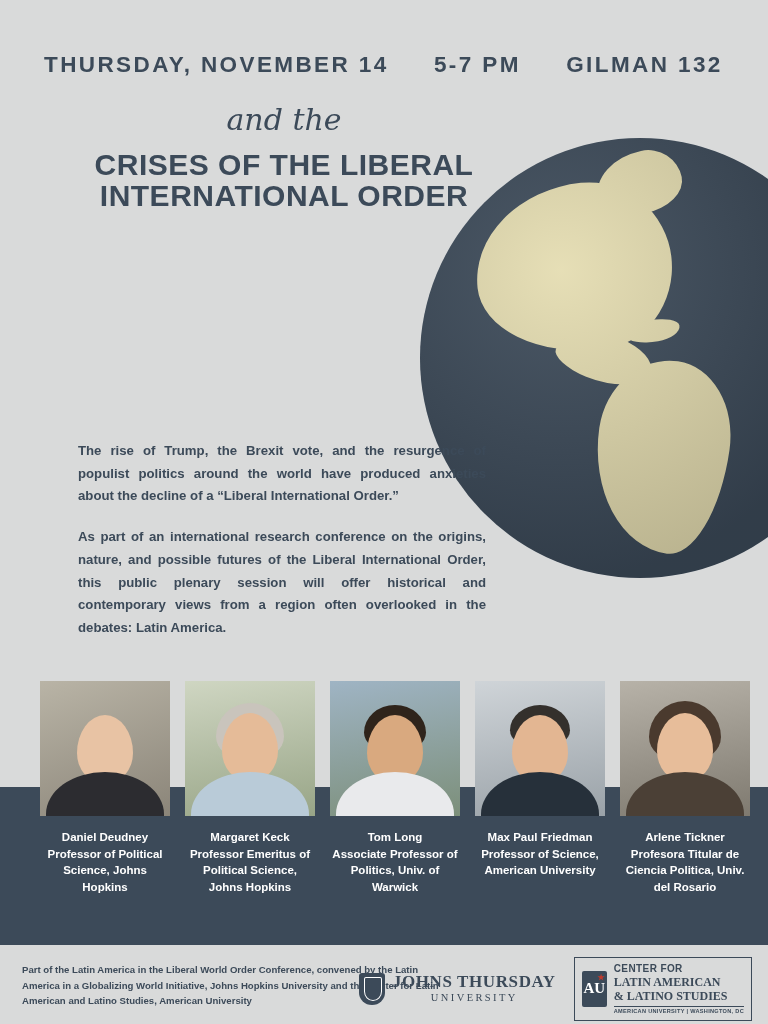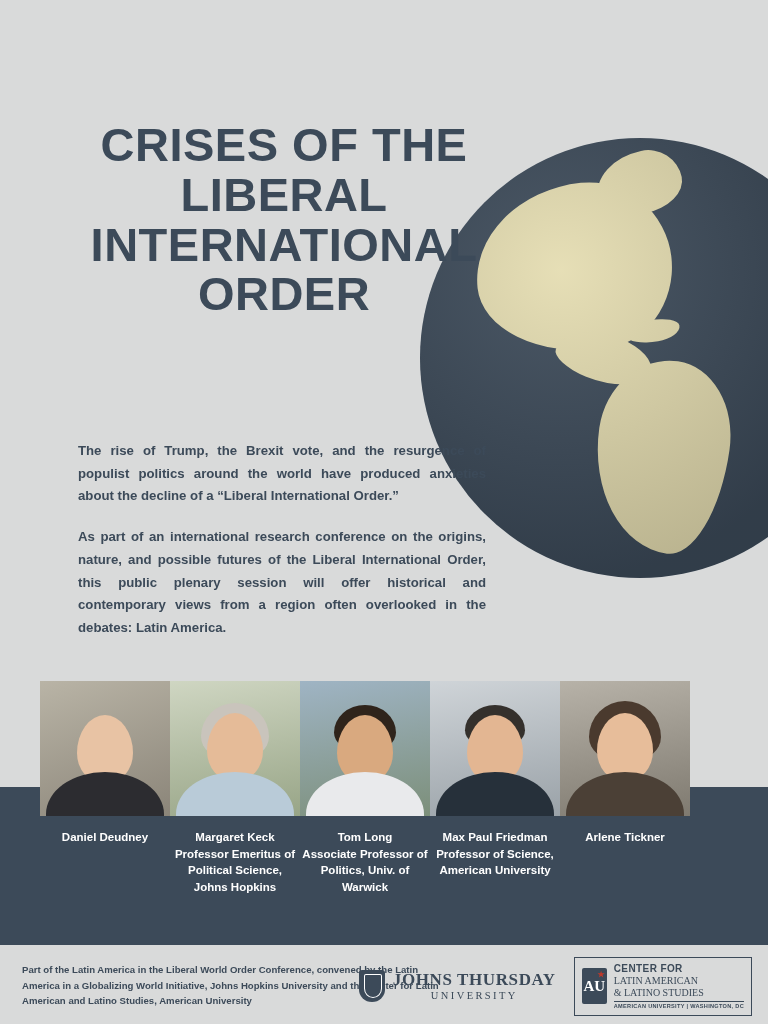--- a/index.html
+++ b/index.html
@@ -106,25 +106,25 @@
   }
   .title-script {
     font-family: "DejaVu Serif", serif;
     font-style: italic;
     font-size: 30px;
     line-height: 1.35;
     margin-top: 2px;
     margin-left: 8px;
   }
   .title-line-2 {
-    font-size: 47px;
+    font-size: 30px;
     font-weight: 800;
     line-height: 1.06;
     letter-spacing: 0.5px;
-    margin-top: 22px;
+    margin-top: 8px;
     margin-left: 8px;
   }
 
   
   .body-copy {
     position: absolute;
     left: 78px;
     top: 440px;
     width: 424px;
     color: #3c4a59;
@@ -146,20 +146,21 @@
     background: #3c4a59;
   }
 
   
   .speakers {
     position: absolute;
     left: 40px;
     top: 681px;
     width: 696px;
     display: flex;
+    gap: 15px;
   }
   .speaker {
     width: 130px;
     text-align: center;
   }
   .portrait {
     width: 130px;
     height: 135px;
     overflow: hidden;
     position: relative;
@@ -293,22 +294,22 @@
   }
   .clals-text .c1 {
     font-size: 10px;
     font-weight: bold;
     letter-spacing: 0.4px;
     color: #3c4a59;
     line-height: 1.3;
   }
   .clals-text .c2 {
     font-family: "Liberation Serif", serif;
-    font-size: 10px;
-    font-weight: normal;
+    font-size: 12px;
+    font-weight: bold;
     color: #3c4a59;
     line-height: 1.2;
   }
   .clals-text .c3 {
     font-size: 5.6px;
     font-weight: bold;
     letter-spacing: 0.3px;
     color: #3c4a59;
     line-height: 1.4;
     border-top: 1px solid #3c4a59;
@@ -333,41 +334,50 @@
   <div class="globe">
     <div class="land greenland"></div>
     <div class="land namerica"></div>
     <div class="land camerica"></div>
     <div class="land carib"></div>
     <div class="land samerica"></div>
 
     <div class="globe-shade"></div>
   </div>
 
+  <div class="event-line">
+    <span>THURSDAY, NOVEMBER 14</span>
+    <span class="gap"></span>
+    <span>5-7 PM</span>
+    <span class="gap"></span>
+    <span>GILMAN 132</span>
+  </div>
 
   <div class="title-block">
+    <div class="title-script">and the</div>
     <div class="title-line-2">CRISES OF THE LIBERAL INTERNATIONAL ORDER</div>
   </div>
 
   <div class="body-copy">
     <p>The rise of Trump, the Brexit vote, and the resurgence of populist politics around the world have produced anxieties about the decline of a “Liberal International Order.”</p>
     <p>As part of an international research conference on the origins, nature, and possible futures of the Liberal International Order, this public plenary session will offer historical and contemporary views from a region often overlooked in the debates: Latin America.</p>
   </div>
 
   <div class="dark-band"></div>
 
   <div class="speakers">
 
     <div class="speaker">
       <div class="portrait">
         <div class="bg" style="background:linear-gradient(160deg,#b9b4a6,#8b8579);"></div>
         <div class="head" style="top:34px;background:#e8c3a4;"></div>
         <div class="body-shape" style="background:#2c2c30;"></div>
       </div>
       <div class="speaker-name">Daniel Deudney</div>
+      <div class="speaker-title">Professor of Political Science, Johns Hopkins</div>
     </div>
 
     <div class="speaker">
       <div class="portrait">
         <div class="bg" style="background:linear-gradient(170deg,#cfd6c2,#98a587);"></div>
         <div class="hair" style="top:22px;width:68px;height:56px;background:#c9c4bc;"></div>
         <div class="head" style="top:32px;background:#e5bb98;"></div>
         <div class="body-shape" style="background:#b9cbd8;"></div>
       </div>
       <div class="speaker-name">Margaret Keck</div>
@@ -397,20 +407,21 @@
     </div>
 
     <div class="speaker">
       <div class="portrait">
         <div class="bg" style="background:linear-gradient(170deg,#b7b2a8,#7f7a70);"></div>
         <div class="hair" style="top:20px;width:72px;height:60px;background:#4a3a2e;"></div>
         <div class="head" style="top:32px;background:#e7bd9a;"></div>
         <div class="body-shape" style="background:#4b4036;"></div>
       </div>
       <div class="speaker-name">Arlene Tickner</div>
+      <div class="speaker-title">Profesora Titular de Ciencia Politica, Univ. del Rosario</div>
     </div>
 
   </div>
 
   <div class="footer">
     <div class="footer-text">Part of the Latin America in the Liberal World Order Conference, convened by the Latin America in a Globalizing World Initiative, Johns Hopkins University and the Center for Latin American and Latino Studies, American University</div>
     <div class="logos">
 
       <div class="jhu-logo">
         <div class="jhu-shield"></div>

